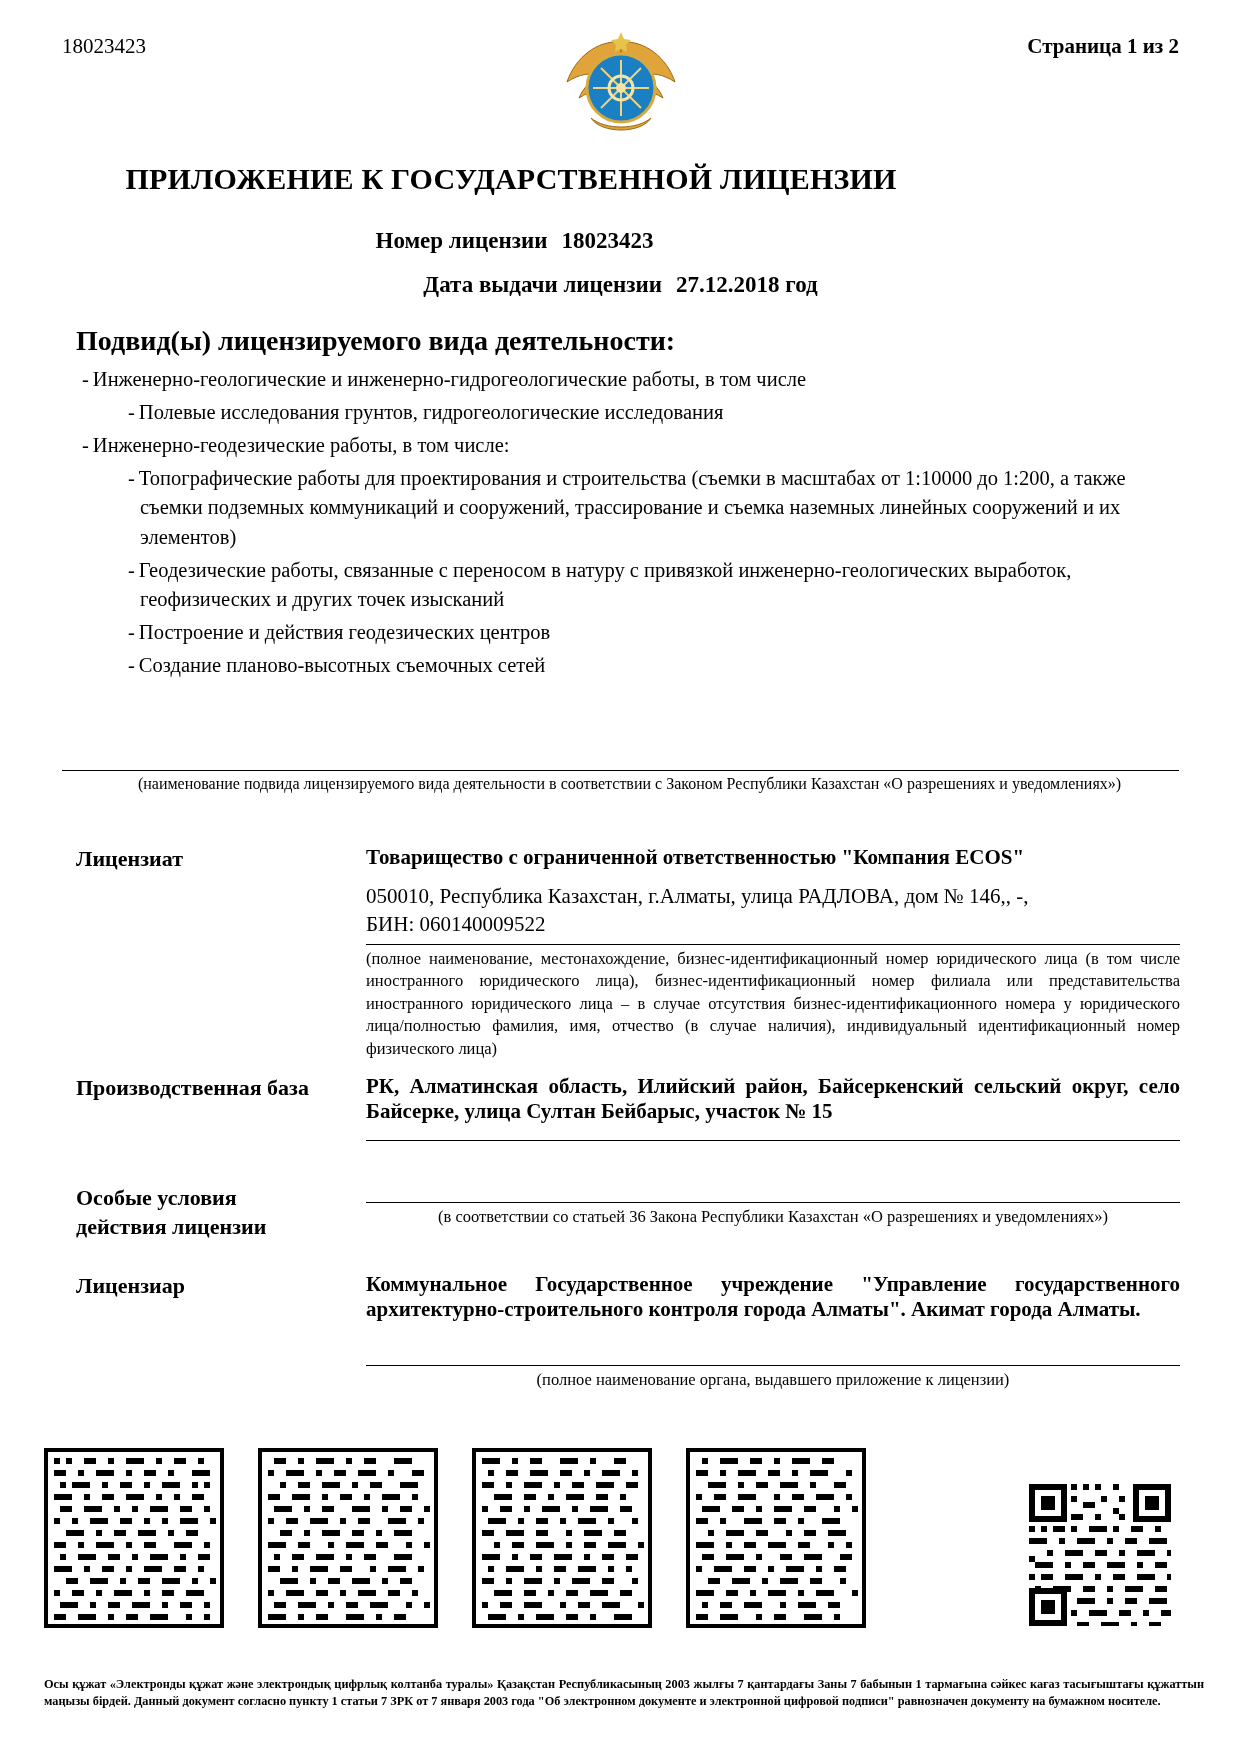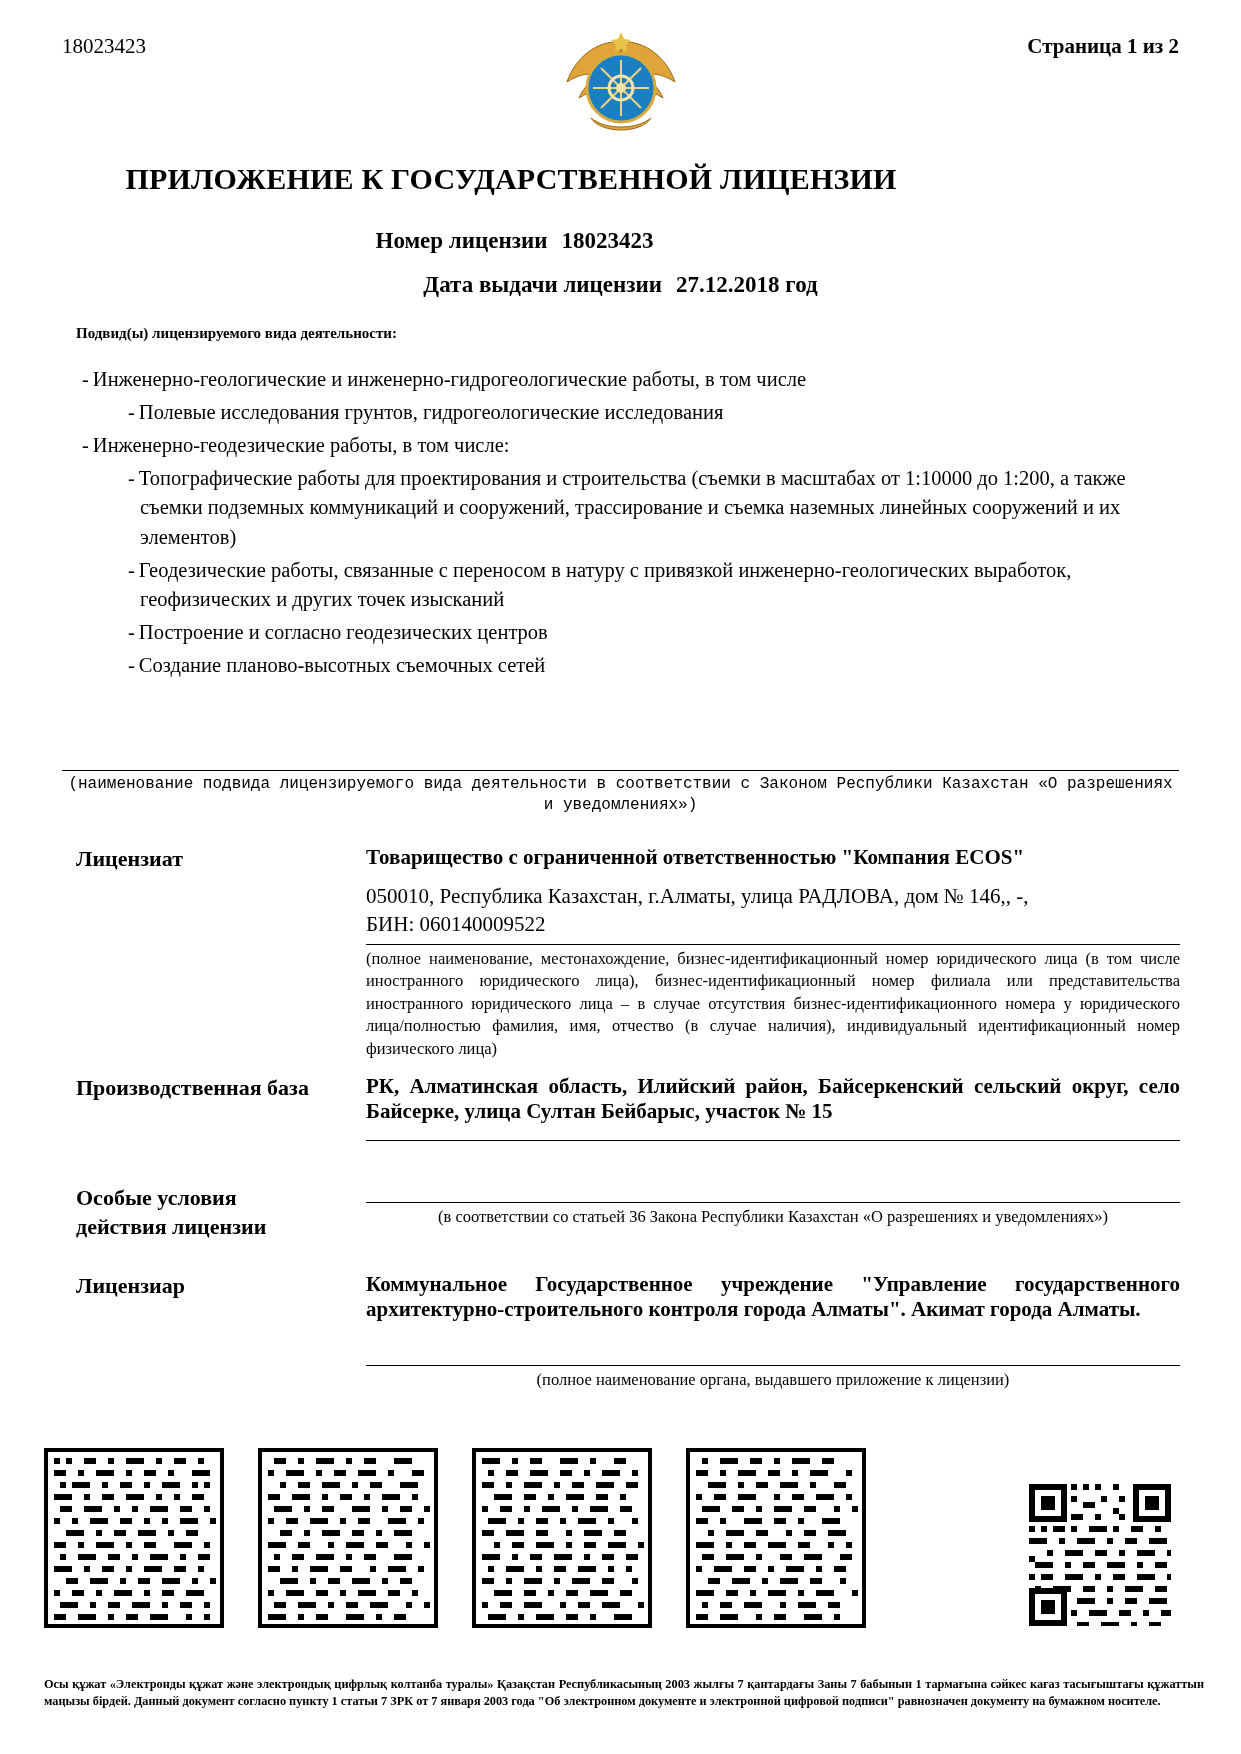--- a/index.html
+++ b/index.html
@@ -78,21 +78,21 @@
     text-align: center;
     font-size: 23px;
     font-weight: bold;
   }
   .lic-date .val { margin-left: 14px; }
 
   .subtypes-head {
     position: absolute;
     top: 325px;
     left: 76px;
-    font-size: 15px;
+    font-size: 28px;
     font-weight: bold;
   }
   .subtypes {
     position: absolute;
     top: 365px;
     left: 76px;
     width: 1090px;
     font-size: 20.5px;
     line-height: 1.42;
   }
@@ -120,23 +120,22 @@
     width: 1117px;
     border-top: 1px solid #000;
   }
   .caption {
     position: absolute;
     text-align: center;
     font-size: 16px;
     line-height: 1.3;
   }
   .full-caption {
-    left: 62px;
+    left: 71px;
     width: 1117px;
-    font-family: Liberation Mono, monospace;
   }
   .sect-label {
     position: absolute;
     font-size: 22px;
     font-weight: bold;
     left: 76px;
     line-height: 1.3;
   }
   .sect-value {
     position: absolute;
@@ -242,21 +241,21 @@
   </div>
 
   <div class="subtypes-head">Подвид(ы) лицензируемого вида деятельности:</div>
 
   <div class="subtypes">
     <div class="lvl1"><span class="dash">-</span><span>Инженерно-геологические и инженерно-гидрогеологические работы, в том числе</span></div>
     <div class="lvl2"><span class="dash">-</span><span>Полевые исследования грунтов, гидрогеологические исследования</span></div>
     <div class="lvl1"><span class="dash">-</span><span>Инженерно-геодезические работы, в том числе:</span></div>
     <div class="lvl2 multi"><span class="dash">-</span><span>Топографические работы для проектирования и строительства (съемки в масштабах от 1:10000 до 1:200, а также съемки подземных коммуникаций и сооружений, трассирование и съемка наземных линейных сооружений и их элементов)</span></div>
     <div class="lvl2 multi"><span class="dash">-</span><span>Геодезические работы, связанные с переносом в натуру с привязкой инженерно-геологических выработок, геофизических и других точек изысканий</span></div>
-    <div class="lvl2"><span class="dash">-</span><span>Построение и согласно геодезических центров</span></div>
+    <div class="lvl2"><span class="dash">-</span><span>Построение и действия геодезических центров</span></div>
     <div class="lvl2"><span class="dash">-</span><span>Создание планово-высотных съемочных сетей</span></div>
   </div>
 
   <div class="rule" style="top: 770px;"></div>
   <div class="caption full-caption" style="top: 774px;">(наименование подвида лицензируемого вида деятельности в соответствии с Законом Республики Казахстан «О разрешениях и уведомлениях»)</div>
 
   <div class="sect-label" style="top: 845px;">Лицензиат</div>
   <div class="sect-value bold" style="top: 845px;">Товарищество с ограниченной ответственностью "Компания ECOS"</div>
   <div class="sect-value" style="top: 884px;">050010, Республика Казахстан, г.Алматы, улица РАДЛОВА, дом № 146,, -,</div>
   <div class="sect-value" style="top: 912px;">БИН: 060140009522</div>

